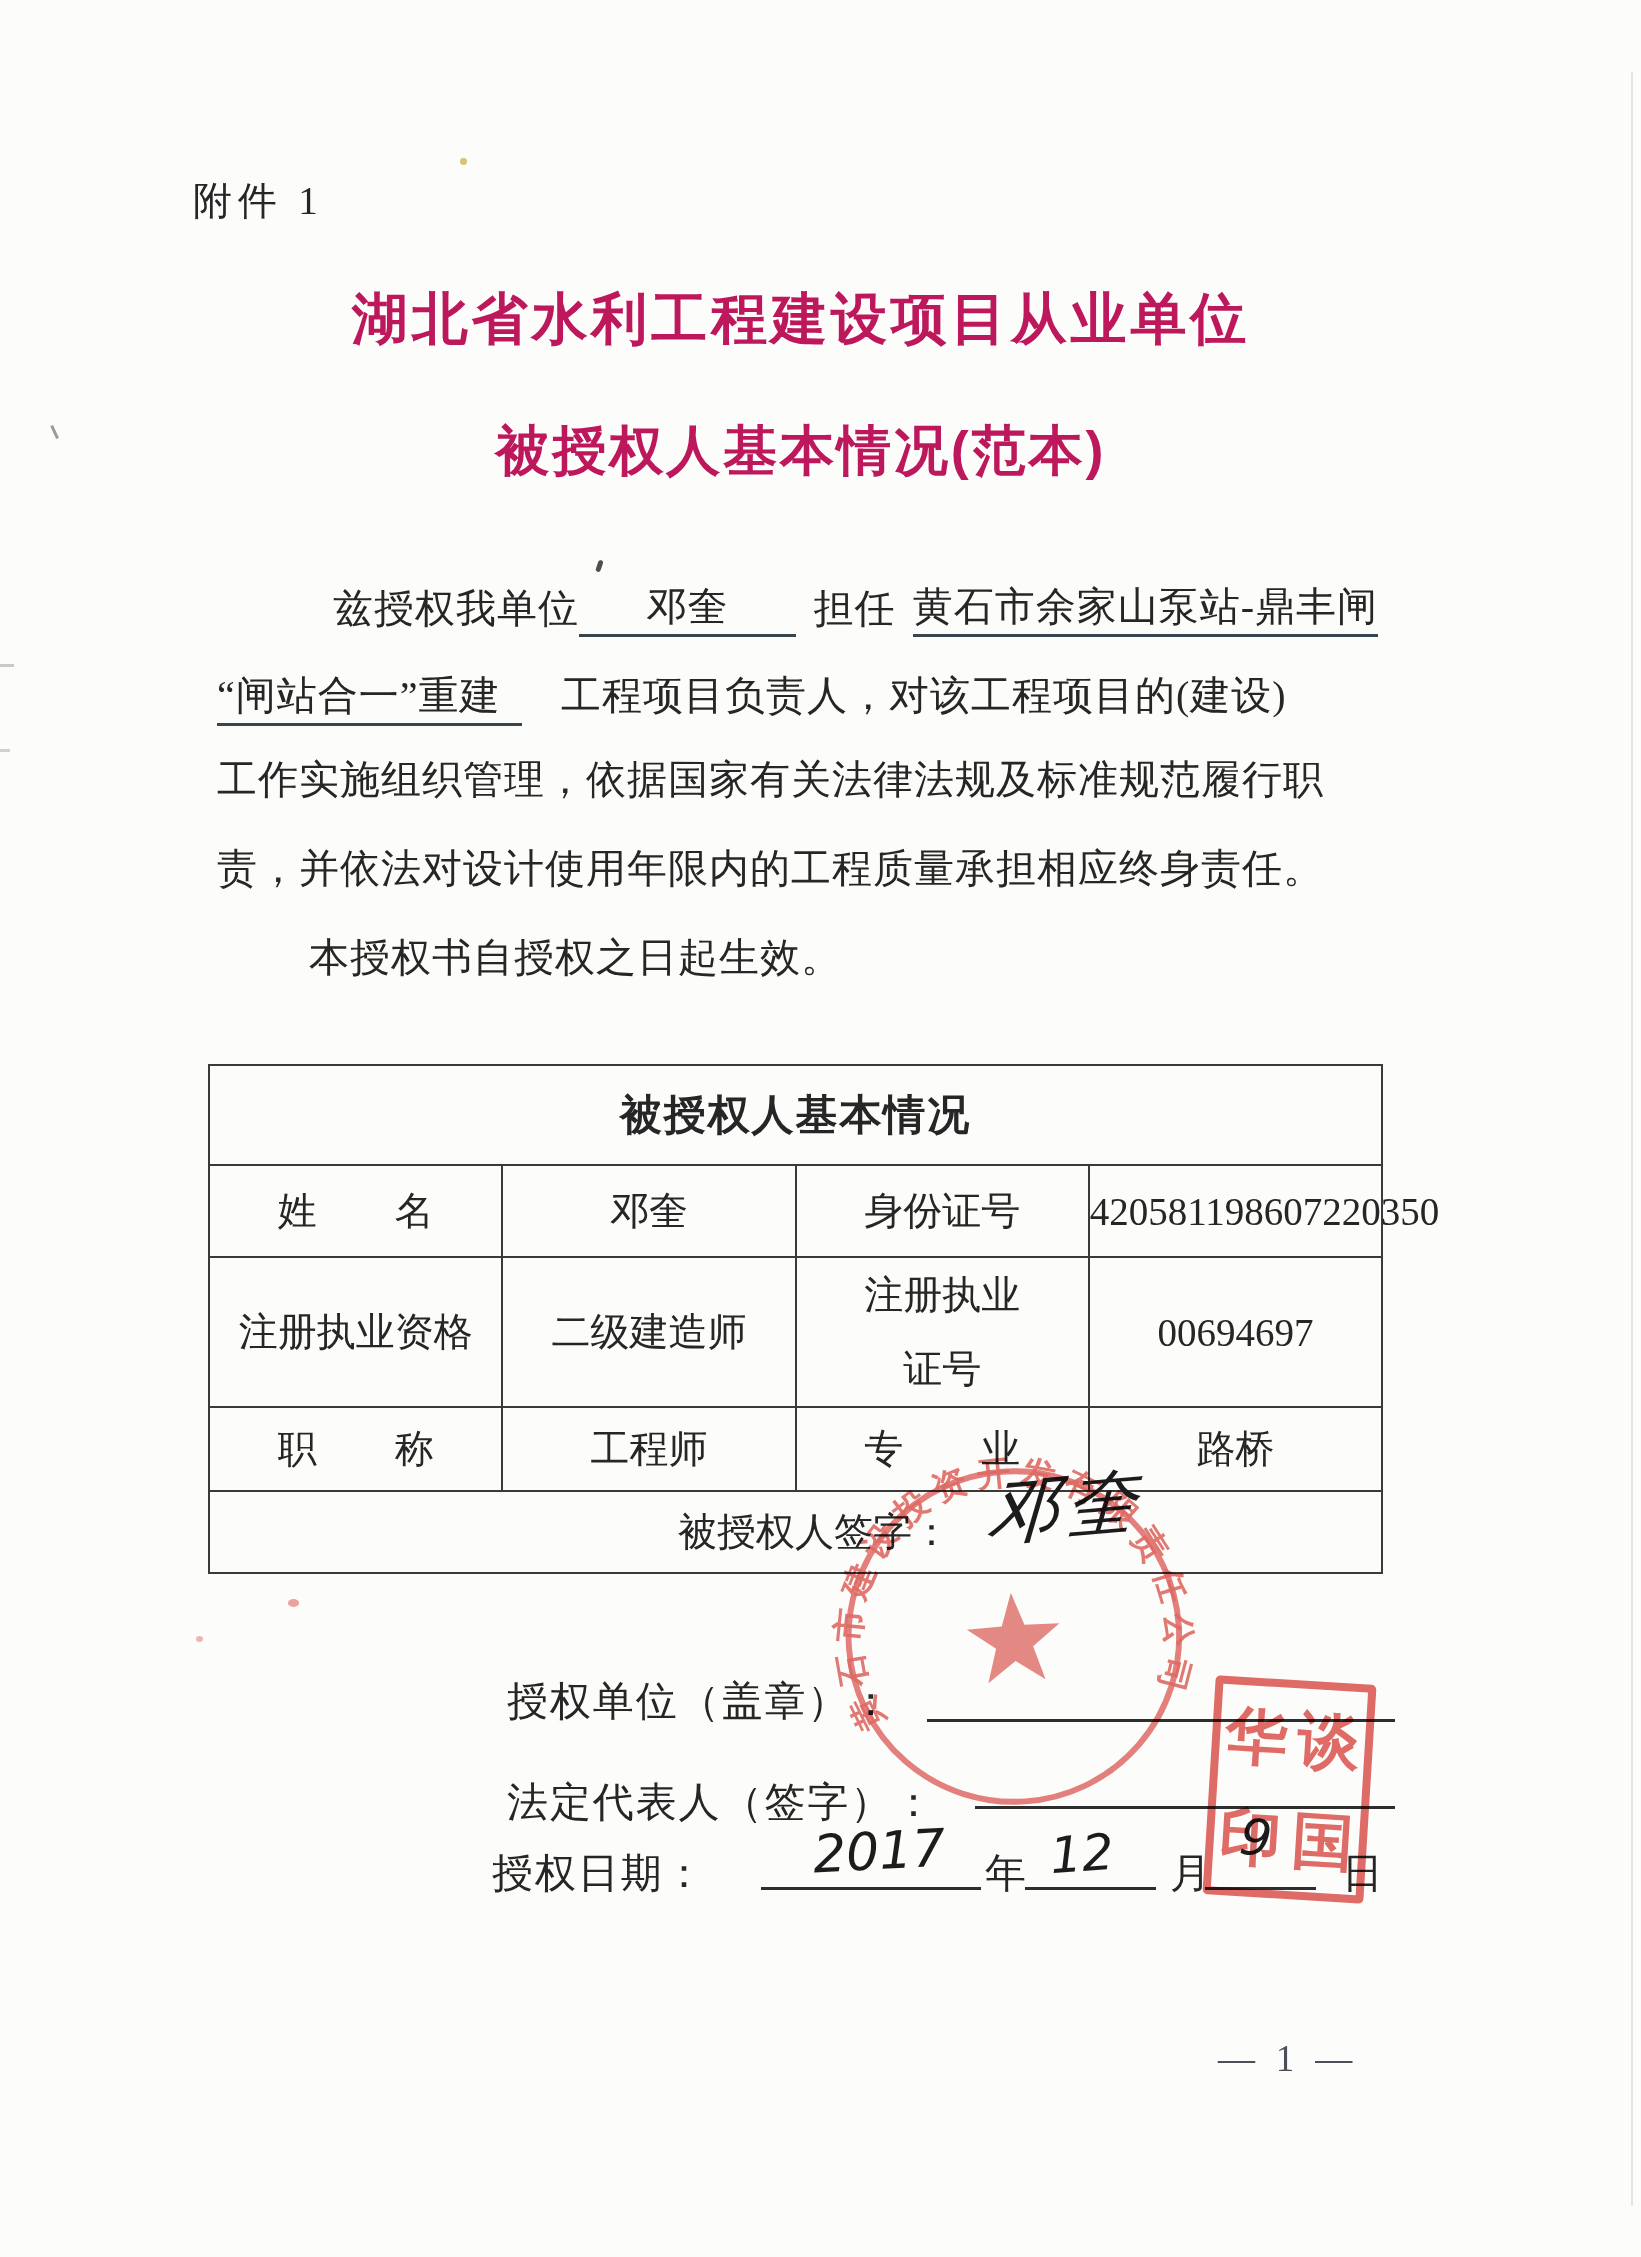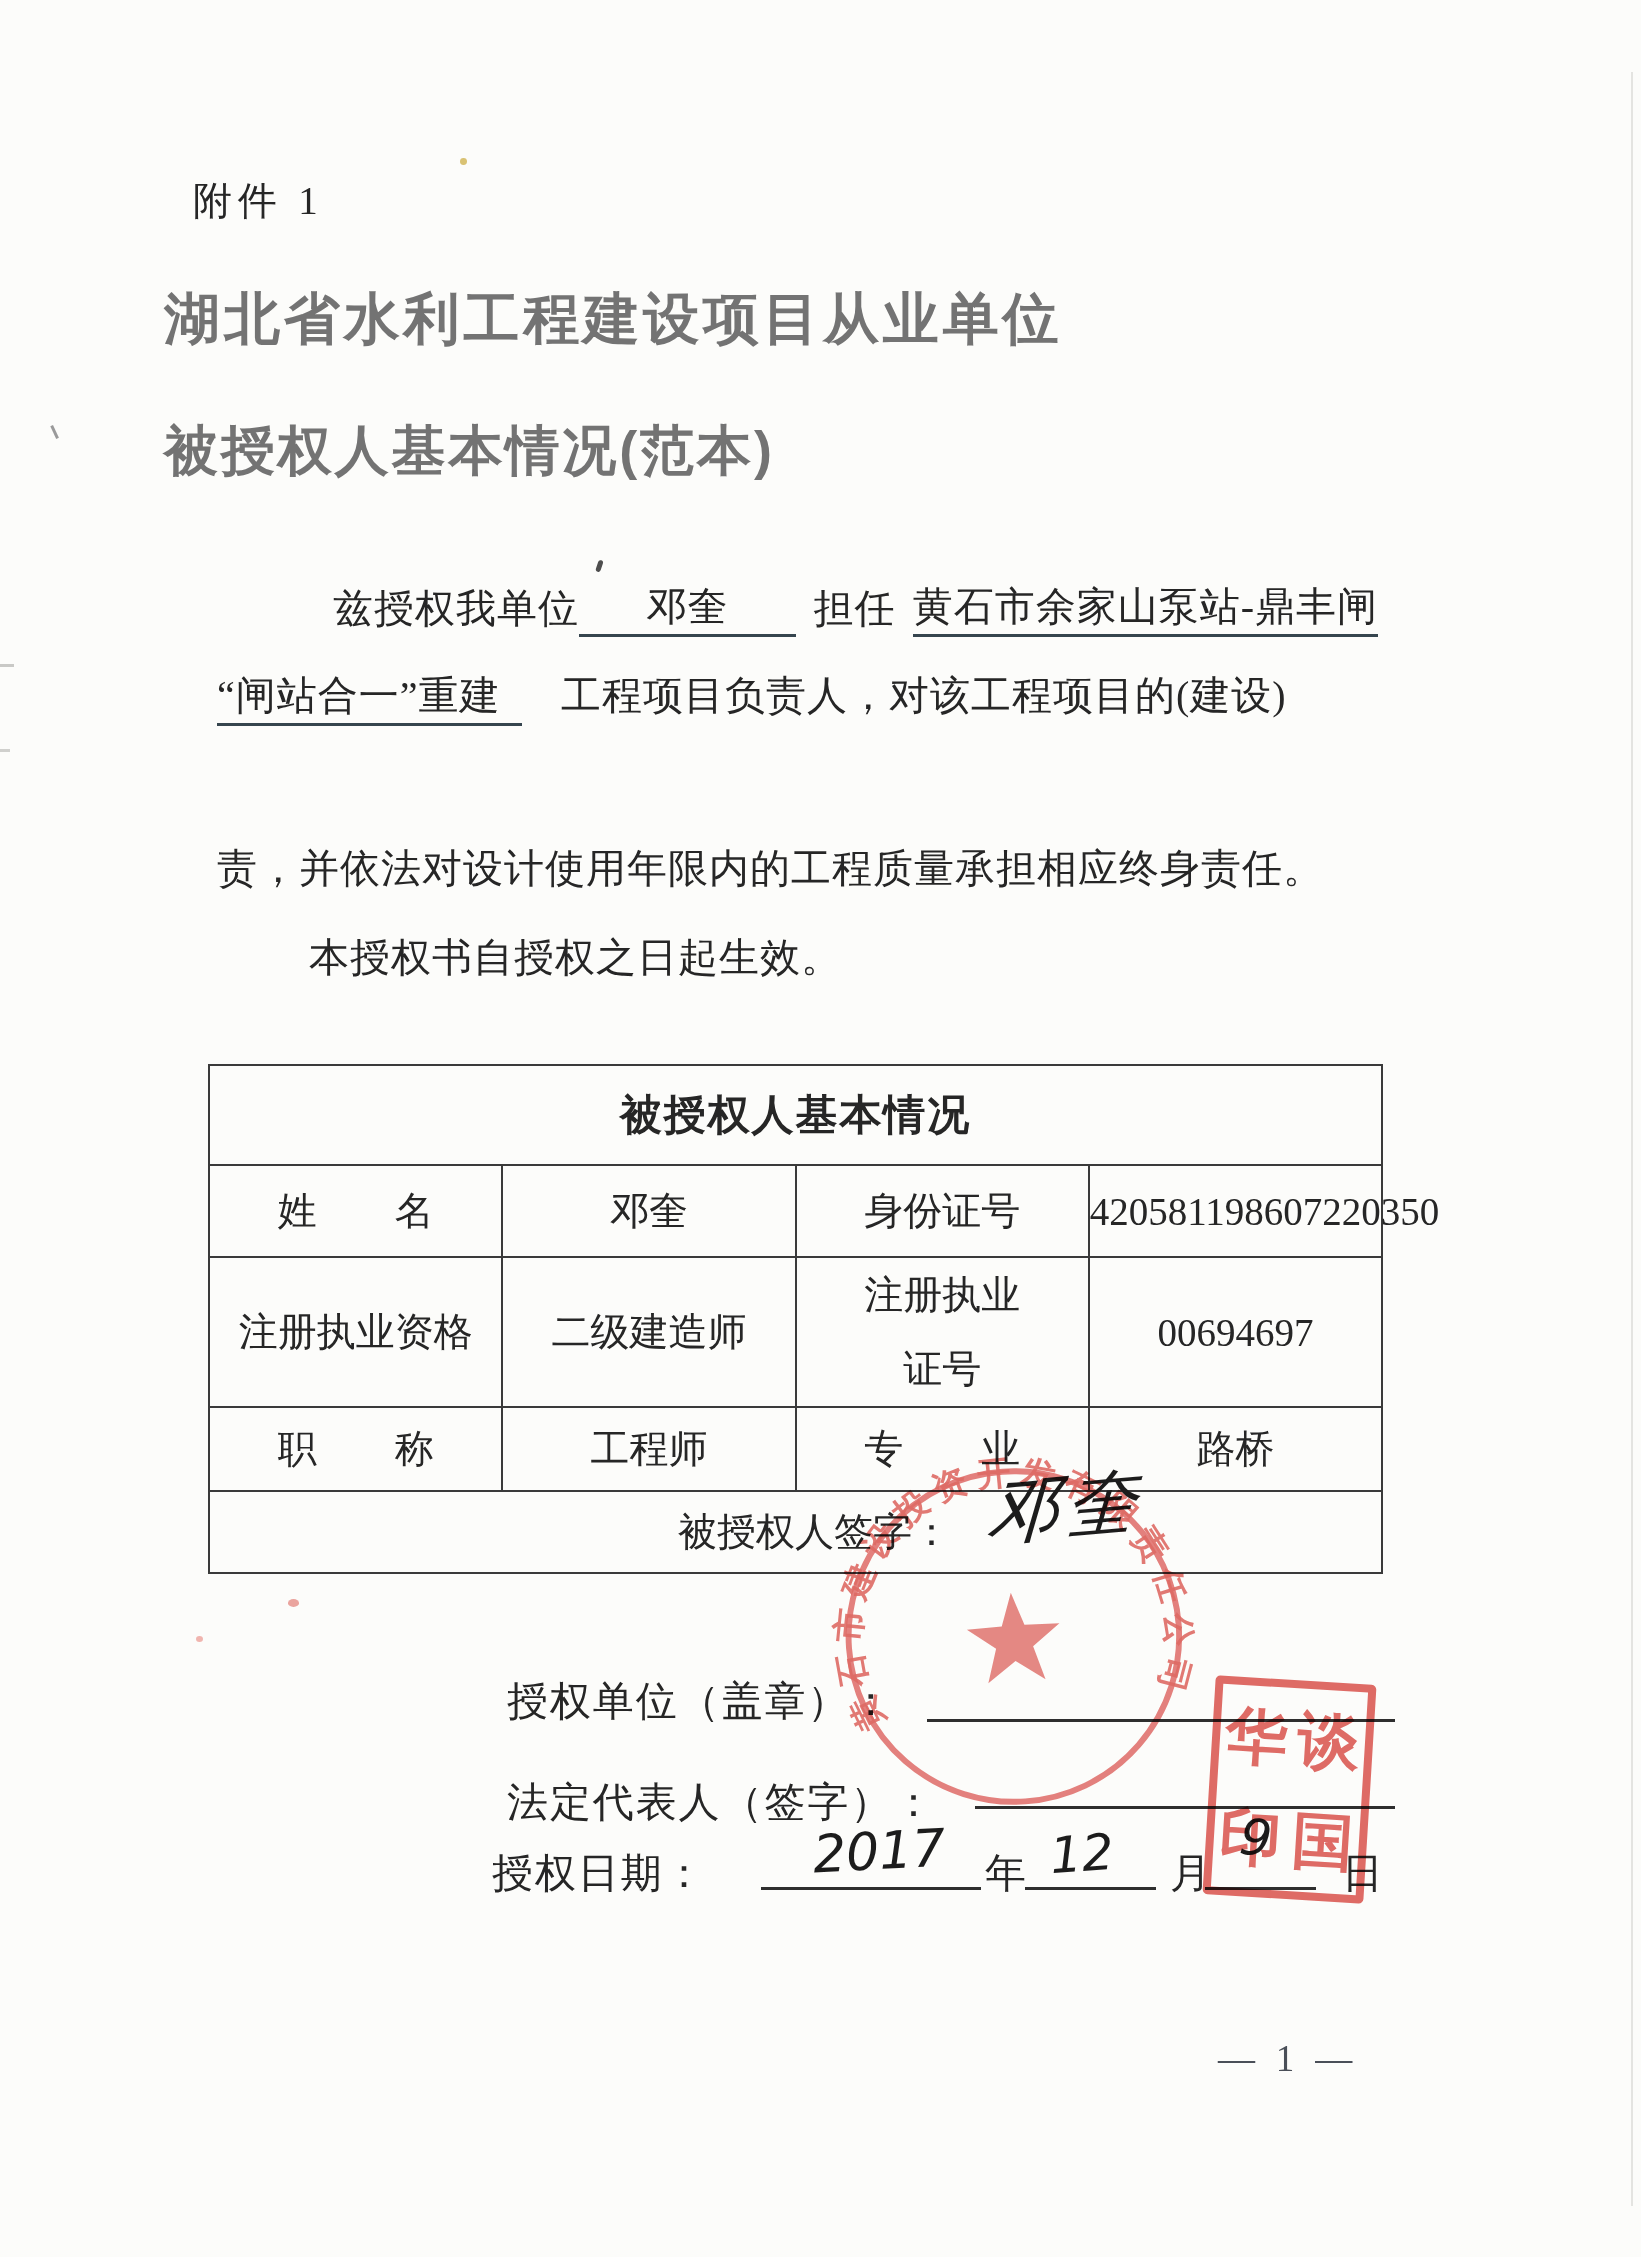--- a/index.html
+++ b/index.html
@@ -5,22 +5,22 @@
   :root{ --seal-red:#dd5752; --ink:#262626; --line:#3d3d3d; }
   html,body{margin:0;padding:0;background:#888;}
   #page{
     position:relative; width:1641px; height:2257px; margin:0 auto;
     background:#fcfcfa; overflow:hidden;
     font-family:"Liberation Serif","DejaVu Serif",serif; color:var(--ink);
   }
   .abs{position:absolute;}
   
   .attachment{left:193px; top:174px; font-size:39px; letter-spacing:5.8px;}
-  .title{left:164px; width:1274px; text-align:left; font-weight:bold;
-         font-family:"Liberation Sans","DejaVu Sans",sans-serif; color:#737373;}
+  .title{left:164px; width:1274px; text-align:center; font-weight:bold;
+         font-family:"Liberation Sans","DejaVu Sans",sans-serif; color:#be185d;}
   .title1{top:282px; font-size:56px; letter-spacing:3.9px;}
   .title2{top:415px; font-size:54px; letter-spacing:2.9px;}
   
   .bodyline{left:217px; width:1209px; font-size:40px; white-space:nowrap; letter-spacing:1px;}
   .l1{top:579px;} .l2{top:668px;} .l3{top:752px;} .l4{top:841px;} .l5{top:930px;}
   .indent1{padding-left:116px;} .indent5{padding-left:92px;}
   .blank{display:inline-block; border-bottom:3.9px solid #36454e; text-align:center;}
   .blank.b1{min-width:217px;}
   .blank.b2{min-width:454px;}
   .blank.b3{padding-right:21px;}
@@ -96,20 +96,21 @@
     <span class="gap"></span>
     <span>担任</span>
     <span class="gap"></span>
     <span class="blank b2">黄石市余家山泵站-鼎丰闸</span>
   </div>
   <div class="abs bodyline l2">
     <span class="blank b3">“闸站合一”重建</span>
     <span class="gap"></span>
     <span>工程项目负责人，对该工程项目的(建设)</span>
   </div>
+  <div class="abs bodyline l3">工作实施组织管理，依据国家有关法律法规及标准规范履行职</div>
   <div class="abs bodyline l4">责，并依法对设计使用年限内的工程质量承担相应终身责任。</div>
   <div class="abs bodyline l5 indent5">本授权书自授权之日起生效。</div>
 
   <table class="info">
     <tbody>
         <tr class="hr">
       <td colspan="4" class="theader">被授权人基本情况</td>
     </tr>
     <tr class="r1">
       <td class="c1">姓　　名</td>

